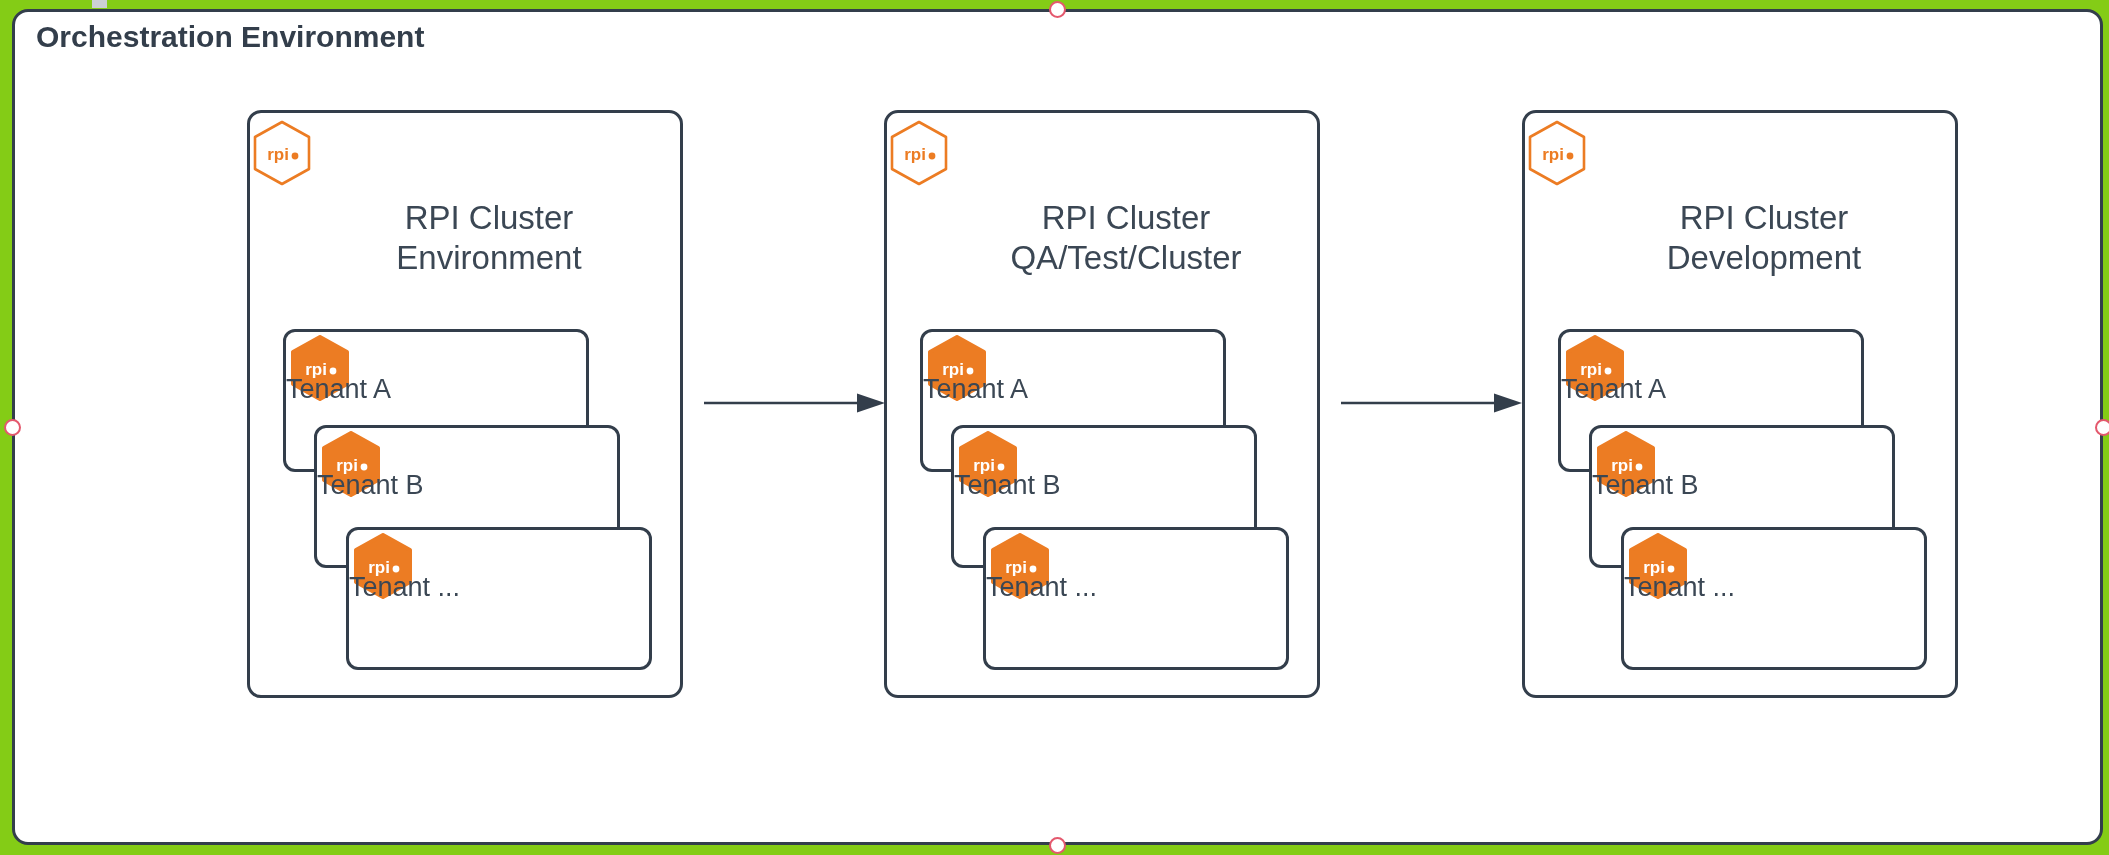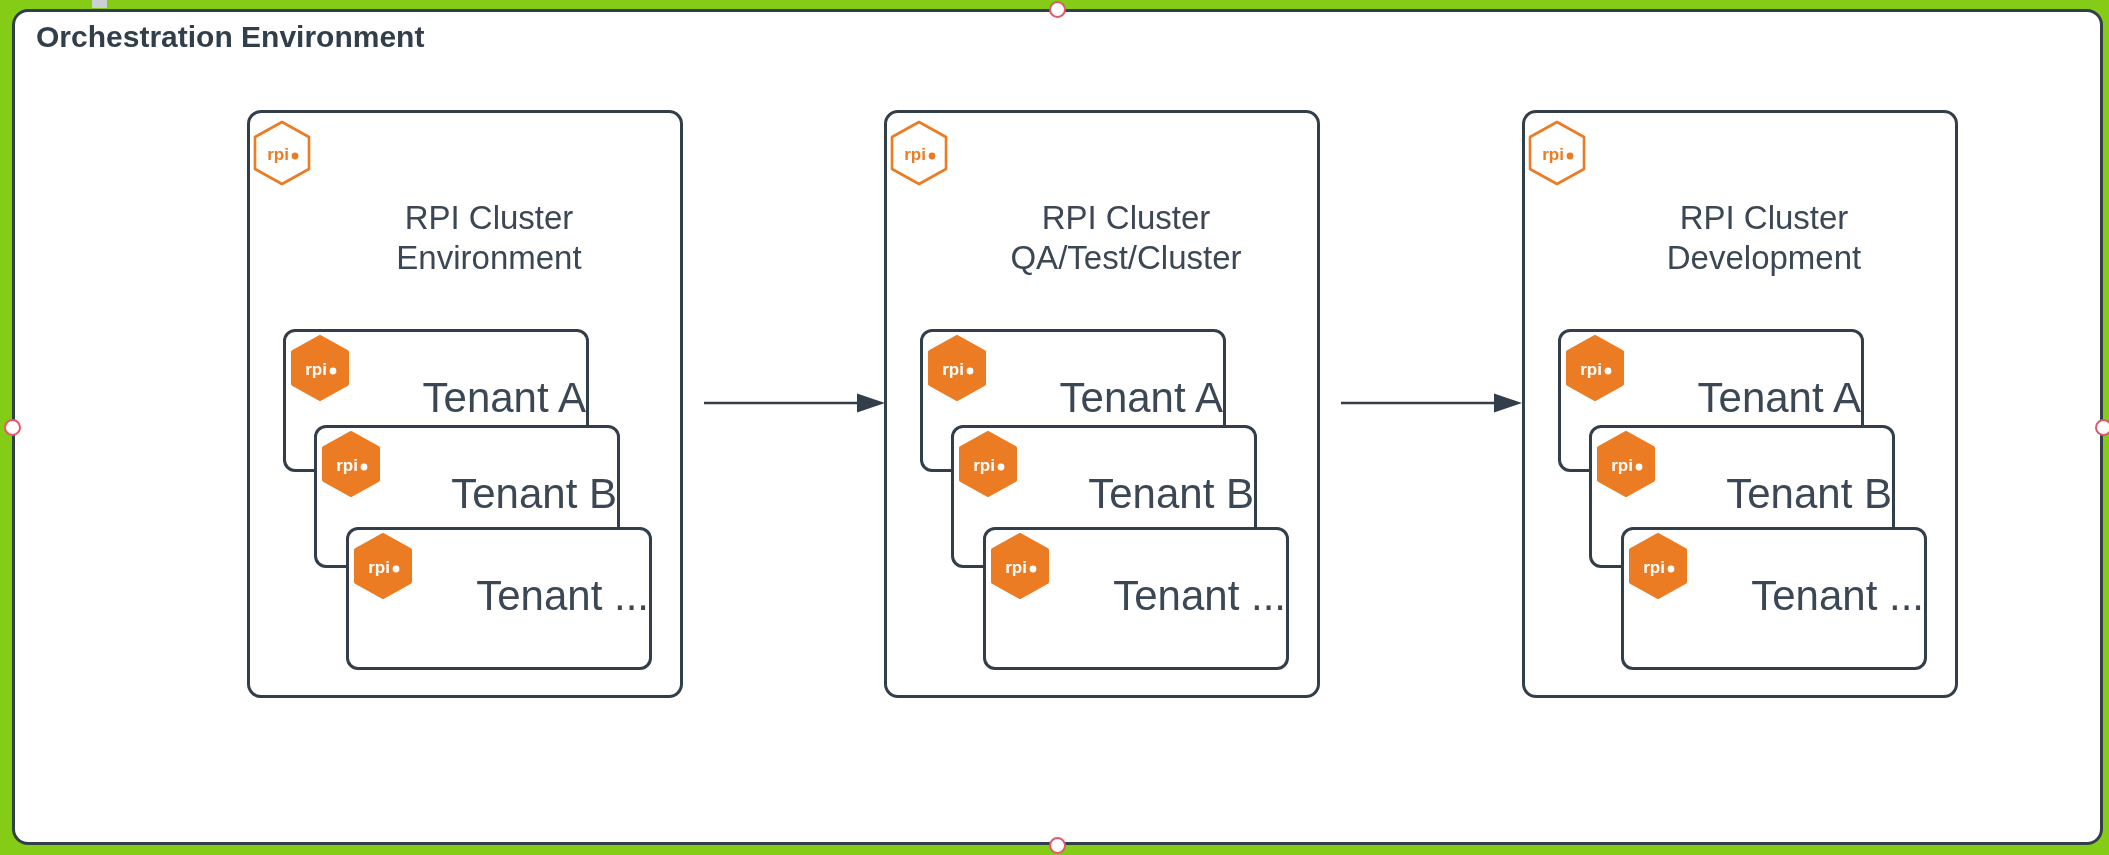--- a/index.html
+++ b/index.html
@@ -36,22 +36,22 @@
 
   
   .tenant{
     position:absolute;width:306px;height:143px;background:#ffffff;
     border:3px solid #333E4B;border-radius:12px;box-sizing:border-box;
   }
   .ta{left:33px;top:216px}
   .tb{left:64px;top:312px}
   .tm{left:96px;top:414px}
   .tenant-label{
-    position:absolute;left:0;right:0;top:42px;text-align:right;
-    font-size:42px;color:#3B4754;white-space:nowrap;
+    position:absolute;left:0;right:0;top:42px;text-align:left;
+    font-size:27px;color:#3B4754;white-space:nowrap;
   }
 
   
   .hex{position:absolute;width:60px;height:66px;}
   .hex-cluster{left:2px;top:7px;}
   .hex-tenant{left:4px;top:3px;}
   .hex-shape-outline{fill:#ffffff;stroke:#EC7C23;stroke-width:2.6;stroke-linejoin:round;}
   .hex-shape-filled{fill:#EC7C23;stroke:#EC7C23;stroke-width:4;stroke-linejoin:round;}
   .hex text{
     font-family:"Liberation Sans", sans-serif;font-weight:bold;font-size:17px;

